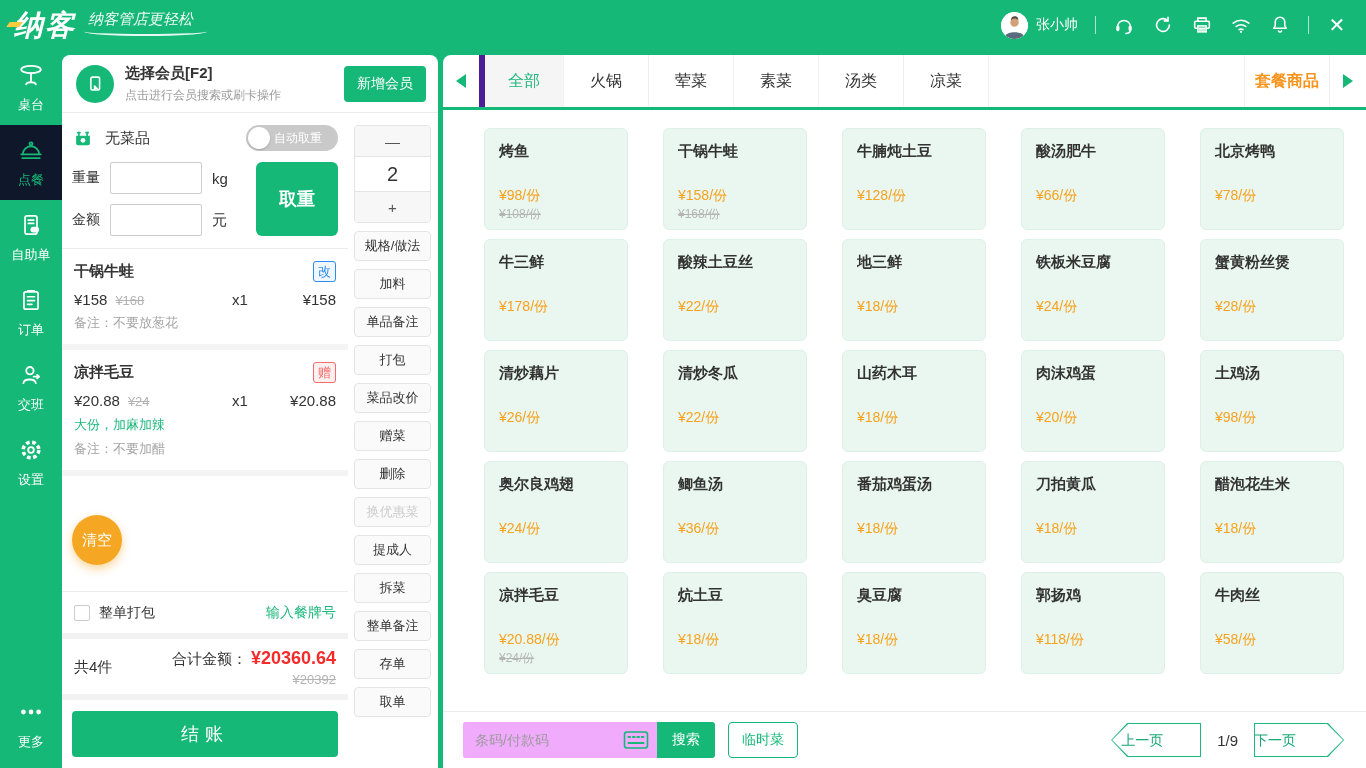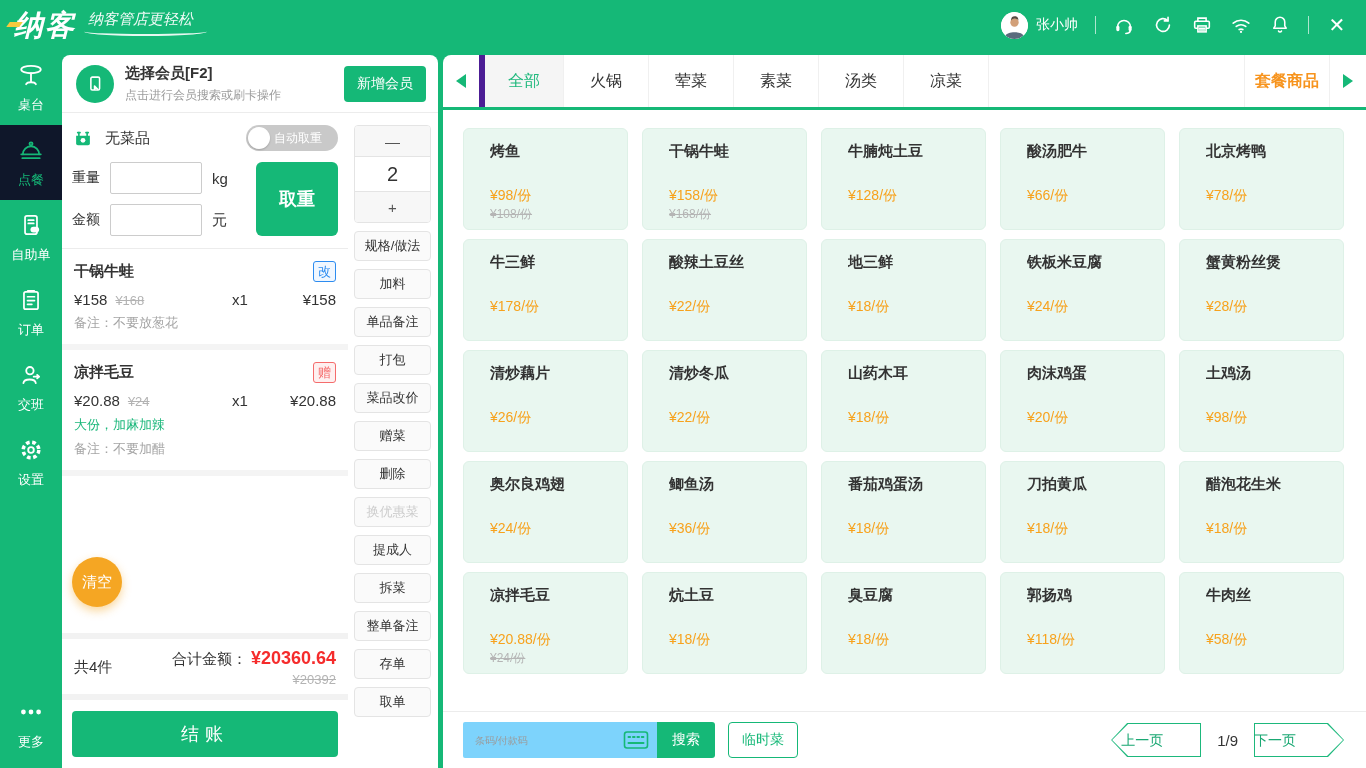--- a/index.html
+++ b/index.html
@@ -112,29 +112,29 @@
   .tri-right { width:0; height:0; border-top:7px solid transparent; border-bottom:7px solid transparent; border-left:10px solid #15b877; }
   .tab { width:85px; display:flex; align-items:center; justify-content:center; font-size:16px; color:#333; border-right:1px solid #f0f0f0; cursor:pointer; }
   .tab:first-of-type { border-left:6px solid #4c1d95; }
   .tab.active { background:#f5f5f5; color:#1db87c; }
   .tabs-spacer { flex:1; }
   .tab-special { width:86px; display:flex; align-items:center; justify-content:center; font-size:16px; font-weight:bold; color:#f7941e; border-left:1px solid #f0f0f0; border-right:1px solid #f0f0f0; cursor:pointer; }
 
   
   .menu-area { flex:1; padding:18px 22px 0 20px; min-height:0; }
   .menu-grid { display:grid; grid-template-columns:repeat(5,1fr); gap:9px 14px; }
-  .menu-card { height:102px; background:#e9f7f0; border:1px solid #def1e7; border-radius:6px; padding:13px 26px 8px; display:flex; flex-direction:column; cursor:pointer; }
+  .menu-card { height:102px; background:#e9f7f0; border:1px solid #def1e7; border-radius:6px; padding:13px 14px 8px; display:flex; flex-direction:column; cursor:pointer;margin-left:21px; }
   .mc-name { font-size:15px; font-weight:bold; color:#333; white-space:nowrap; overflow:hidden; }
   .mc-price { margin-top:auto; color:#f7a21d; font-size:14px; }
   .mc-orig { color:#b5b5b5; font-size:12px; text-decoration:line-through; height:15px; margin-top:1px; }
 
   
   .bottom-bar { height:57px; flex:none; border-top:1px solid #ececec; display:flex; align-items:center; padding:0 22px 0 20px; }
   .search-wrap { position:relative; display:flex; }
-  .search-input { width:194px; height:36px; background:#7dd3fc; border:none; border-radius:2px 0 0 2px; padding:0 38px 0 12px; font-size:10px; color:#333; }
+  .search-input { width:194px; height:36px; background:#f0abfc; border:none; border-radius:2px 0 0 2px; padding:0 38px 0 12px; font-size:14px; color:#333; }
   .search-input::placeholder { color:#9b9b9b; }
   .kb-icon { position:absolute; right:66px; top:8px; width:26px; height:20px; color:#15b877; }
   .kb-icon svg { width:26px; height:20px; display:block; }
   .search-btn { width:58px; height:36px; background:#15b877; color:#fff; border:none; border-radius:0 3px 3px 0; font-size:14px; }
   .temp-btn { width:70px; height:36px; margin-left:13px; border:1px solid #15b877; color:#15b877; background:#fff; border-radius:4px; font-size:14px; }
   .bb-spacer { flex:1; }
   .pager { display:flex; align-items:center; gap:16px; }
   .page-btn { position:relative; width:90px; height:34px; background:none; border:none; padding:0; color:#1aa873; font-size:14px; }
   .pb-outer, .pb-inner { position:absolute; }
   .pb-outer { inset:0; background:#1db87c; }
@@ -348,20 +348,25 @@
                   <span class="ci-qty">x1</span>
                   <span class="ci-total">¥20.88</span>
                 </div>
                 <div class="ci-opts">大份，加麻加辣</div>
                 <div class="ci-note">备注：不要加醋</div>
               </div>
             </div>
           <button class="clear-btn">清空</button>
         </div>
 
+        <div class="pack-row">
+          <span class="checkbox"></span>
+          <span class="pack-label">整单打包</span>
+          <span class="table-no-link">输入餐牌号</span>
+        </div>
 
         <div class="totals-row">
           <span class="totals-count">共4件</span>
           <div class="totals-right">
             <div class="totals-line1">
               <span class="totals-label">合计金额：</span>
               <span class="totals-value">¥20360.64</span>
             </div>
             <div class="totals-orig">¥20392</div>
           </div>

